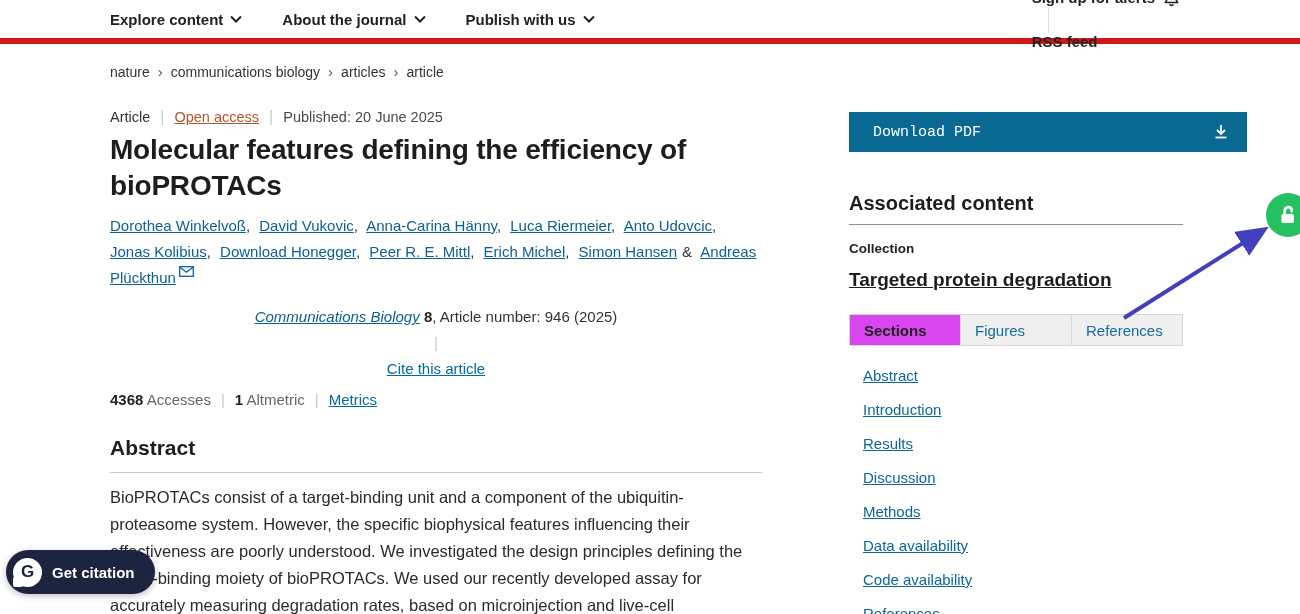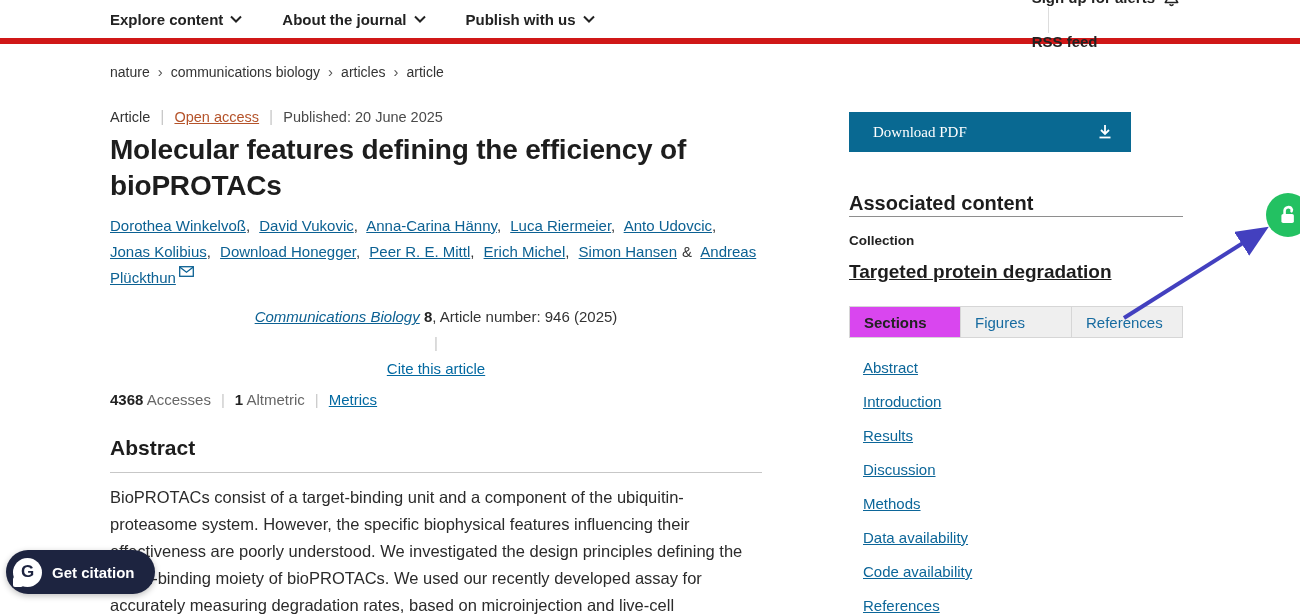--- a/index.html
+++ b/index.html
@@ -39,25 +39,25 @@
   .pipe2 { color:#c9c9c9; }
   .blue-link { color:#0369a1; text-decoration:underline; cursor:pointer; }
   .metrics { margin-top:14px; font-size:15px; color:#666; display:flex; align-items:center; gap:10px; }
   .metrics b { color:#222; }
   h2.abs { margin-top:28px; font-size:21px; color:#1d1d1d; }
   .abs-rule { margin-top:12px; border:0; border-top:1px solid #c7c7c7; }
   .abs-text { margin-top:11px; font-size:16.5px; line-height:27px; color:#2b2b2b; }
 
   
   .sidebar { position:absolute; left:849px; top:112px; width:334px; }
-  .dl-btn { width:282px; height:40px; background:#096992; color:#fff; border:none; font-size:15px;
-            font-family:Liberation Serif, serif; display:flex; align-items:center;
+  .dl-btn { width:398px; height:40px; background:#096992; color:#fff; border:none; font-size:15px;
+            font-family:Liberation Mono, monospace; display:flex; align-items:center;
             padding:0 18px 0 24px; cursor:pointer; }
   .dl-btn .lbl { flex:1; text-align:left; }
-  .assoc { margin-top:40px; font-size:20px; color:#1d1d1d; padding-bottom:1px; border-bottom:1px solid #8e8e8e; }
+  .assoc { margin-top:40px; font-size:20px; color:#1d1d1d; padding-bottom:9px; border-bottom:1px solid #8e8e8e; }
   .coll-label { margin-top:16px; font-size:13.5px; font-weight:bold; color:#222; }
   .coll-title { display:inline-block; margin-top:13px; font-size:19px; font-weight:bold; color:#1d1d1d;
                 text-decoration:underline; cursor:pointer; }
   .tabs { margin-top:23px; display:flex; border:1px solid #d6d6d6; background:#efefef; height:32px; }
   .tab { flex:1; display:flex; align-items:center; padding-left:14px; font-size:15px; color:#176ba0;
          cursor:pointer; border-right:1px solid #d6d6d6; }
   .tab:last-child { border-right:none; }
   .tab.active { background:#d946ef; color:#222; font-weight:bold; }
   .sections { list-style:none; margin-top:21px; padding-left:14px; }
   .sections li { margin-bottom:16px; font-size:15px; line-height:18px; }

